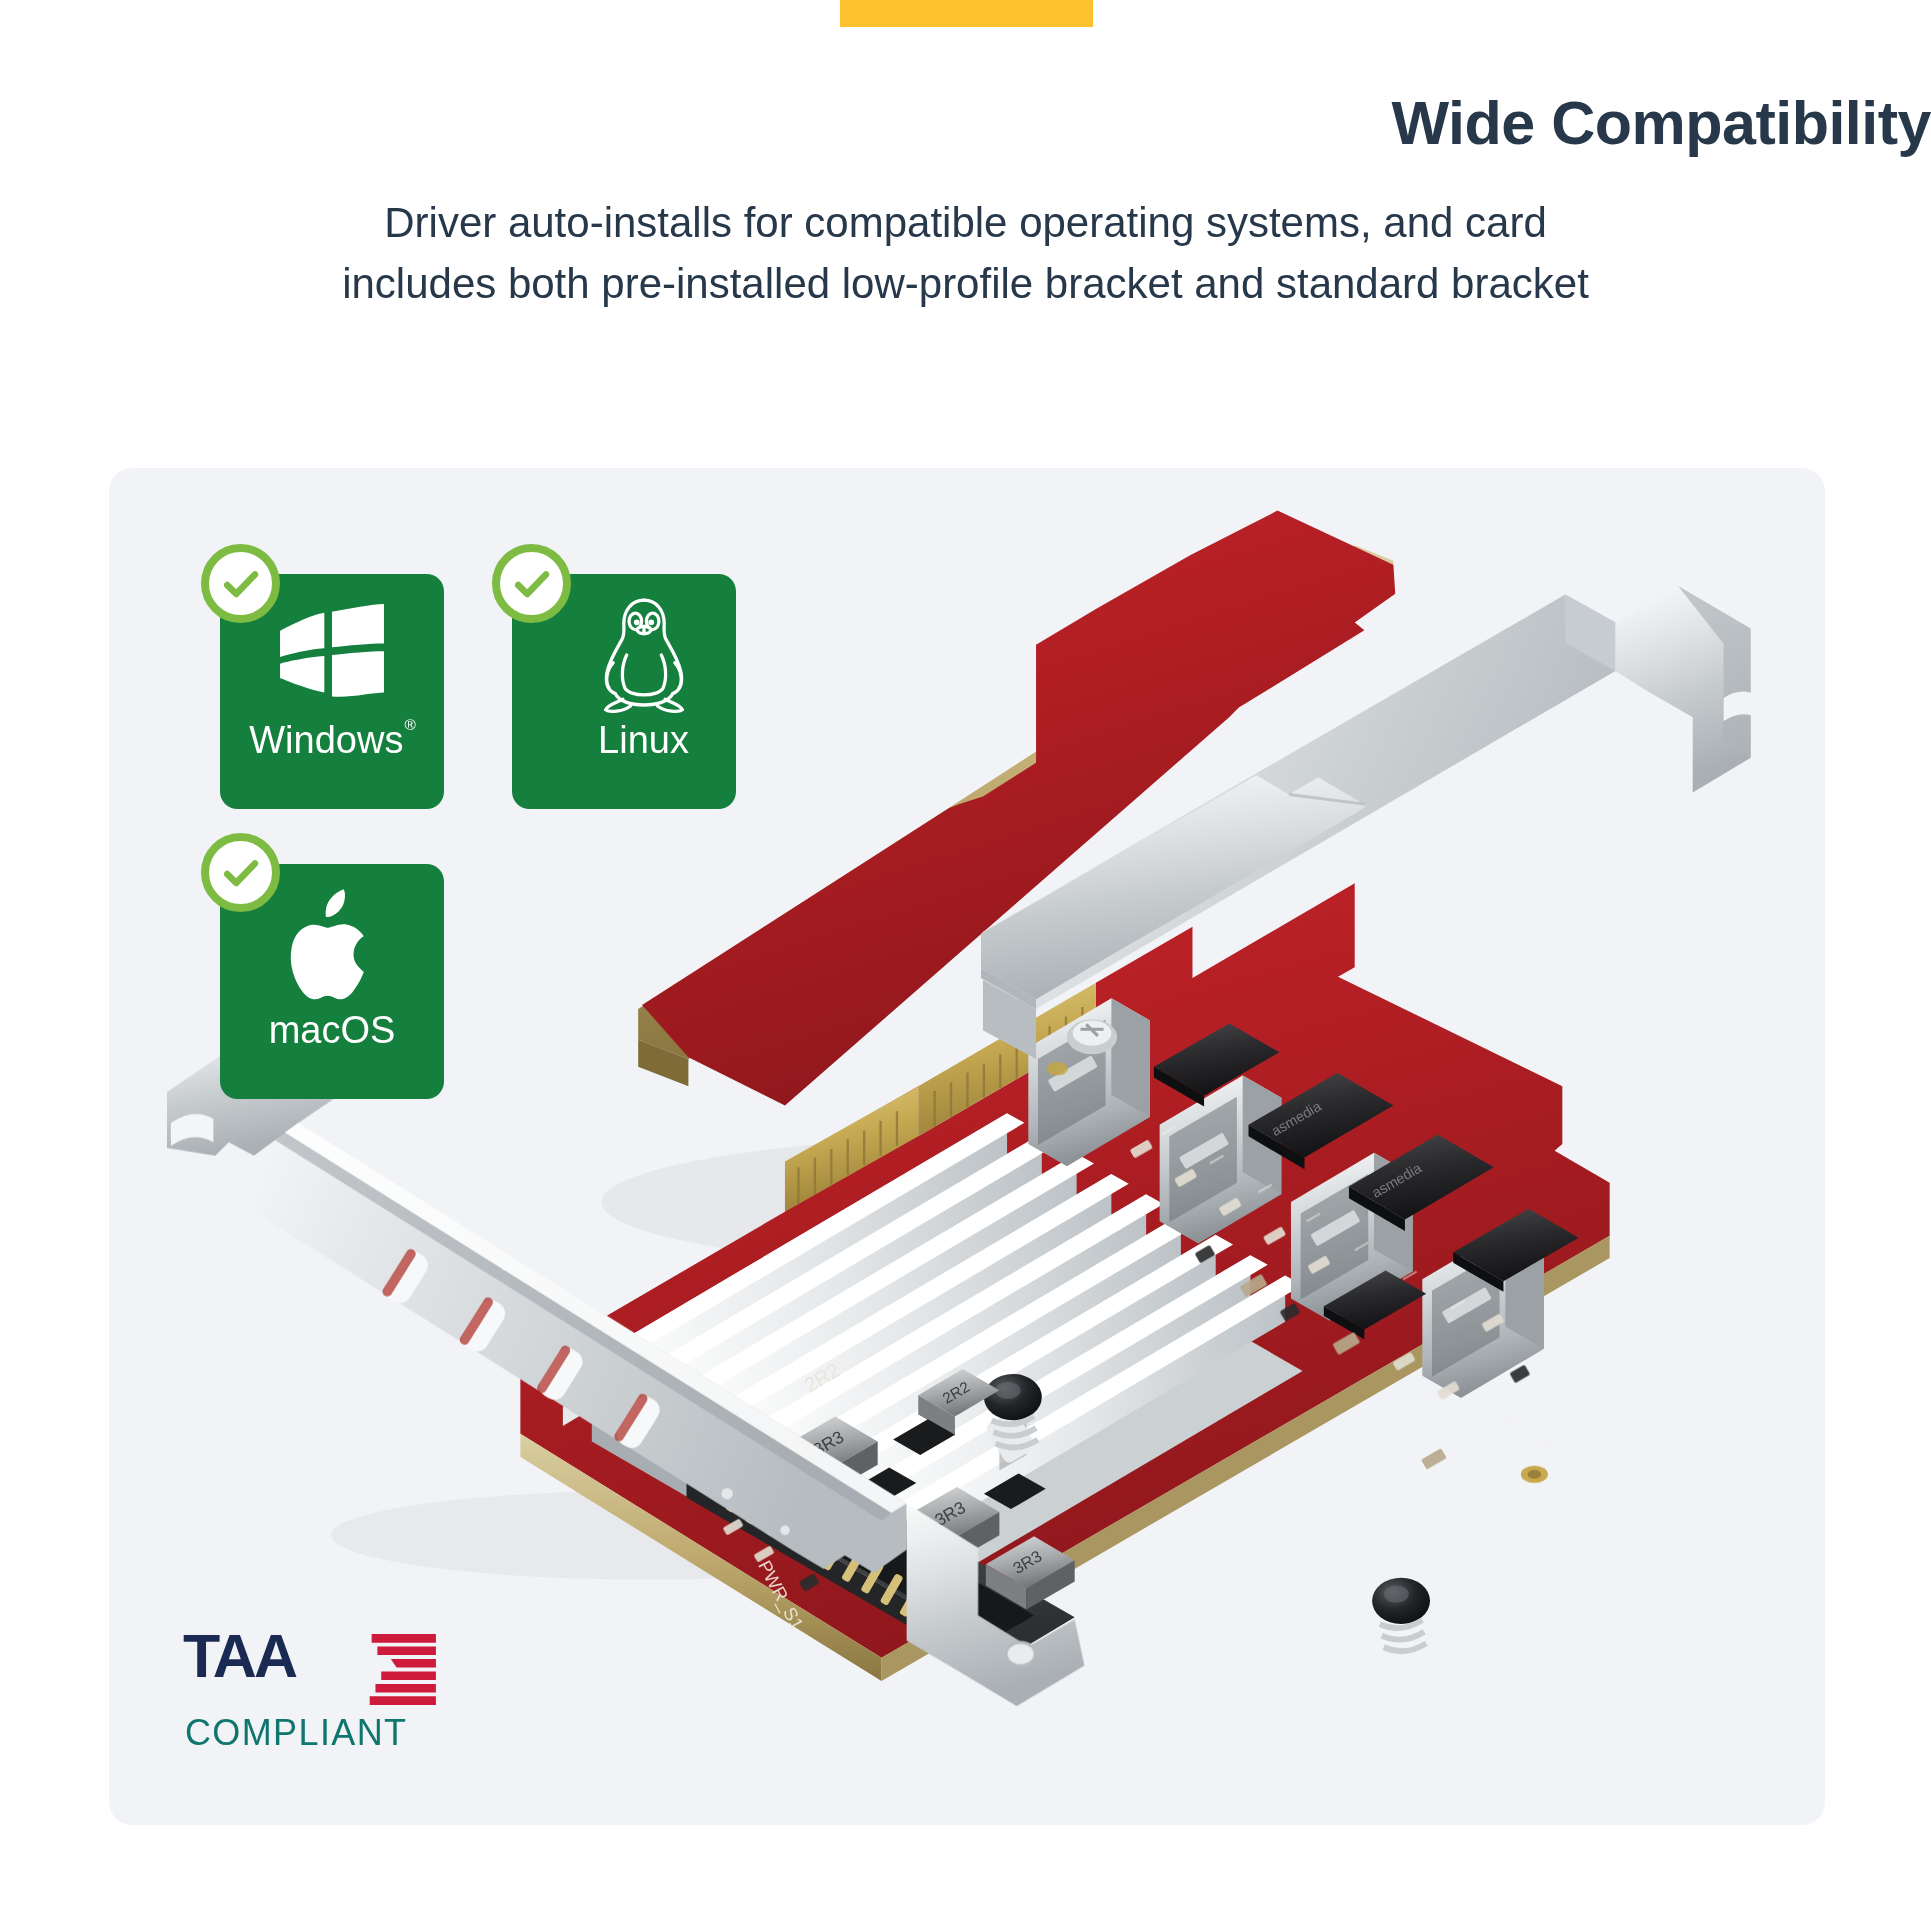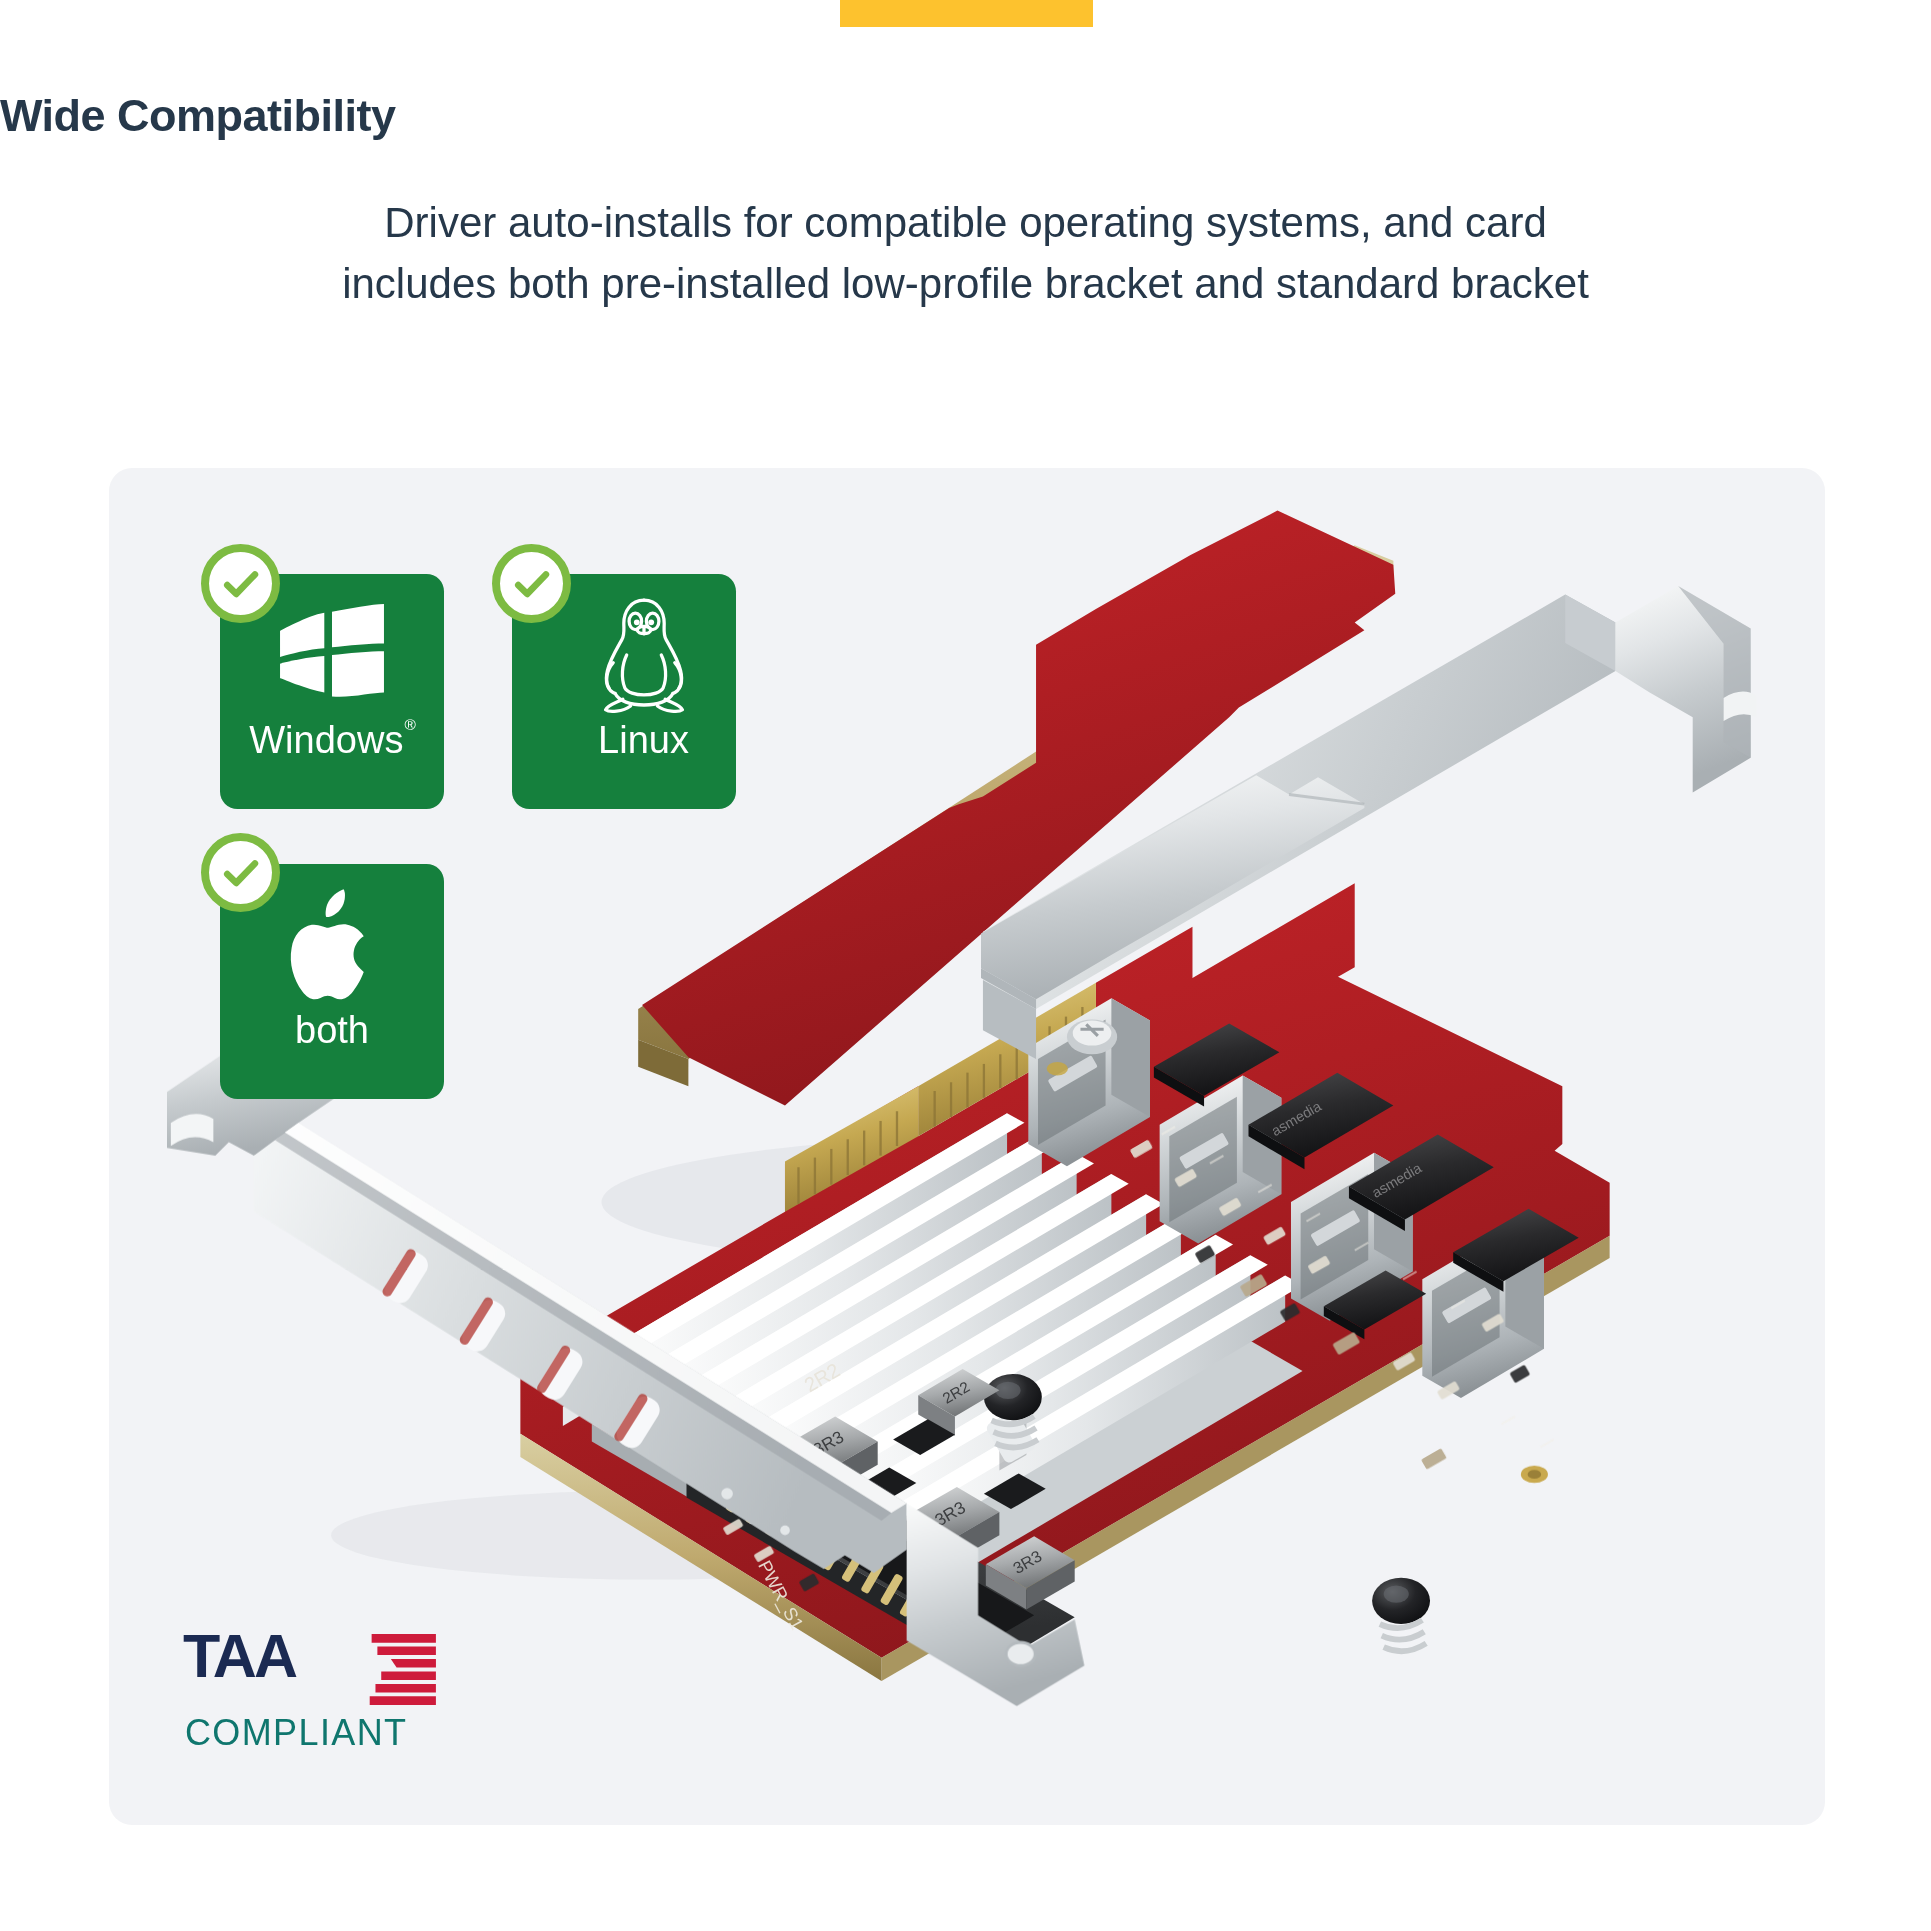--- a/index.html
+++ b/index.html
@@ -13,22 +13,22 @@
 
   
   .accent-bar{
     position:absolute; left:840px; top:0; width:253px; height:27px;
     background:#FDC22E;
   }
 
   
   .headline{
     position:absolute; left:0; top:93px; width:1931px;
-    text-align:left;
-    font-size:45px; font-weight:bold; letter-spacing:-0.5px;
+    text-align:right;
+    font-size:61px; font-weight:bold; letter-spacing:-0.5px;
     color:#26384A;
     line-height:1.0;
   }
   .subhead{
     position:absolute; left:0; top:193px; width:1931px;
     text-align:center;
     font-size:42px; font-weight:normal;
     color:#26384A;
     line-height:1.45;
   }
@@ -678,21 +678,21 @@
   <div class="os-label"><span>Linux</span><span class="reg"></span></div>
 </div>
 
 <div class="os-tile mac">
   <div class="os-glyph">
     <svg width="100" height="120" viewBox="0 0 104 124" xmlns="http://www.w3.org/2000/svg">
       <path d="M64,4 C58,6 50,12 47,20 C45,26 45,31 46,33 C53,33 61,27 64,19 C66,13 66,7 64,4 Z" fill="#FFFFFF"></path>
       <path d="M85,90 C82,98 79,103 74,110 C68,118 61,120 55,117 C49,114 46,114 40,117 C33,120 27,118 21,110 C12,98 7,81 10,65 C12,52 20,43 31,41 C38,40 44,44 48,44 C52,44 60,39 68,41 C73,42 80,45 85,53 C74,60 71,75 79,84 C81,86 83,88 85,90 Z" fill="#FFFFFF"></path>
     </svg>
   </div>
-  <div class="os-label"><span>both</span><span class="reg"></span></div>
+  <div class="os-label"><span>macOS</span><span class="reg"></span></div>
 </div>
 
 <div class="check-badge b1">
   <svg viewBox="0 0 24 24" xmlns="http://www.w3.org/2000/svg">
     <path d="M4.5,12.6 L9.4,17.4 L19.6,6.8" fill="none" stroke="#7DBB42" stroke-width="3.6" stroke-linecap="round" stroke-linejoin="round"></path>
   </svg>
 </div>
 <div class="check-badge b2">
   <svg viewBox="0 0 24 24" xmlns="http://www.w3.org/2000/svg">
     <path d="M4.5,12.6 L9.4,17.4 L19.6,6.8" fill="none" stroke="#7DBB42" stroke-width="3.6" stroke-linecap="round" stroke-linejoin="round"></path>

